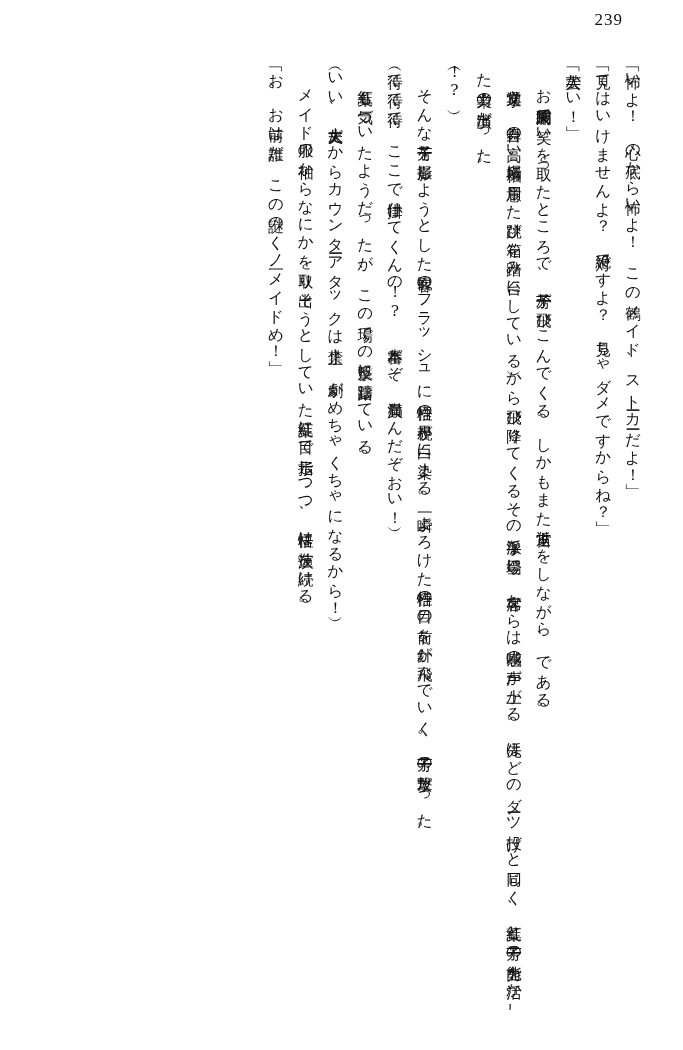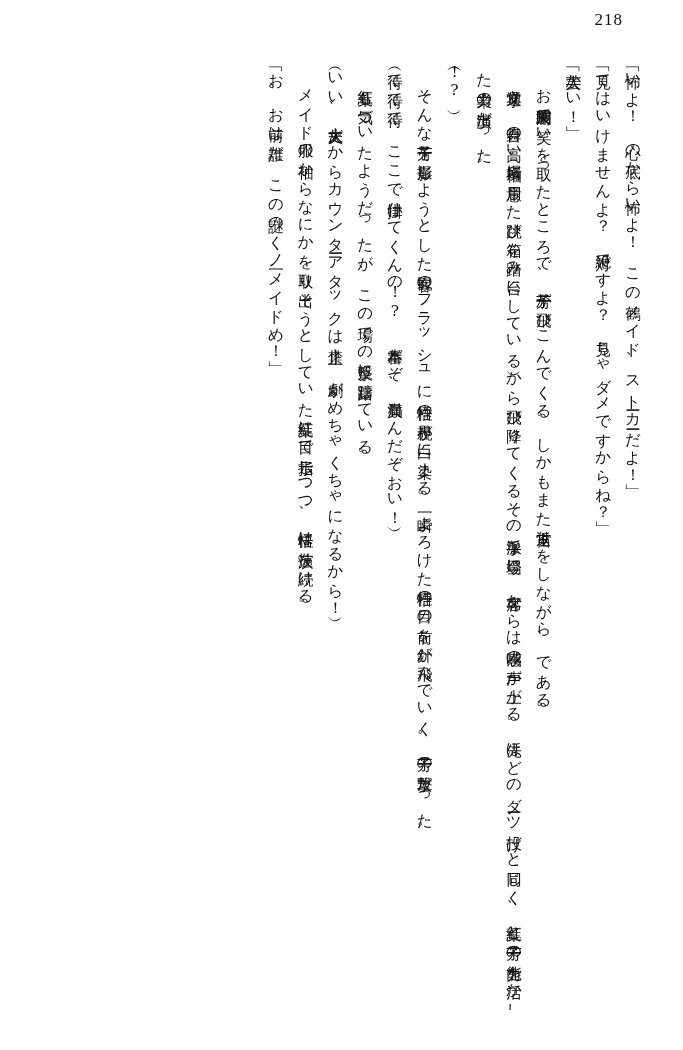--- a/index.html
+++ b/index.html
@@ -45,17 +45,17 @@
     margin: 0;
     padding: 0;
     display: block;
   }
 </style>
 </head>
 <body>
 
 <div class="page">
 
-  <div class="page-number">218</div>
+  <div class="page-number">239</div>
 
   <div class="body-text" id="body-text"><p>「怖いよ！　心の底から怖いよ！　この鶴メイド、ストーカーだよ！」</p><p>「見てはいけませんよ？　絶対ですよ？　見ちゃダメですからね？」</p><p>「芸人かい！」</p><p>　お約束展開で笑いを取ったところで、芳子が飛びこんでくる。しかもまた宙返りをしながら、である。</p><p>　文字通り、舞台の高い場所（袖に用意した跳び箱を踏み台にしている）から飛び降りてくるその派手な登場に、客席からは感嘆の声が上がる。先ほどのダーツ投げと同じく、紅葉と芳子の能力を活かした力業の演出だった。</p><p>（!?）</p><p>　そんな芳子を撮影しようとした観客のフラッシュに桂悟の視界が白に染まる。一瞬よろけた桂悟の目の前を針が飛んでいく。芳子の攻撃だった。</p><p>（待て待て待て、ここで仕掛けてくんの!?　本番だぞ、満員なんだぞおい！）</p><p>　紅葉も気づいたようだったが、この場での反撃に躊躇している。</p><p>（いい、大丈夫だからカウンターアタックは禁止！　劇がめちゃくちゃになるから！）</p><p>　メイド服の袖からなにかを取り出そうとしていた紅葉に目で指示しつつ、桂悟は演技を続ける。</p><p>「お、お前は誰だ、この謎のくノ一メイドめ！」</p></div>
 
 </div>
 
 </body></html>

